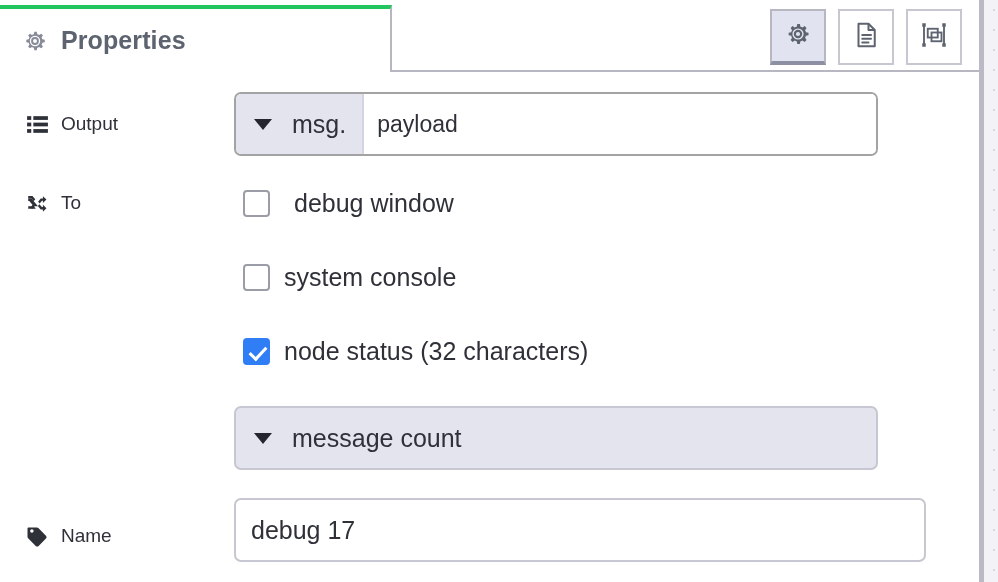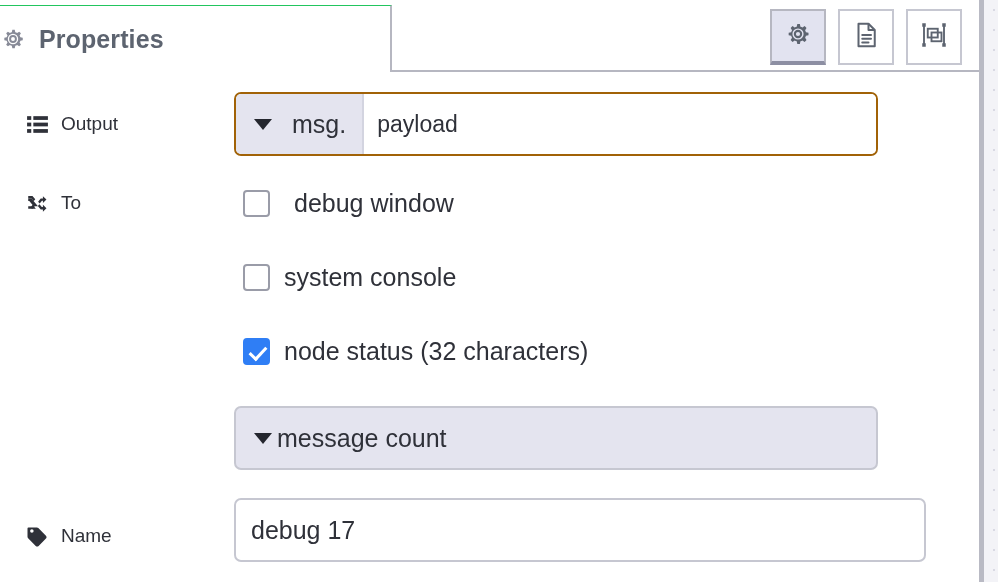--- a/index.html
+++ b/index.html
@@ -52,24 +52,25 @@
     position: absolute;
     left: 391px; right: 0; top: 70px;
     height: 2px;
     background: #b6b7c1;
   }
   .tab {
     position: absolute;
     top: 5px; left: 0;
     width: 392px; height: 67px;
     background: #ffffff;
-    border-top: 1px solid #22c55e;
+    border-top: 4px solid #22c55e;
     border-right: 2px solid #b6b7c1;
     display: flex;
     align-items: center;
+    padding-left: 22px;
   }
   .tab .tab-icon {
     width: 26px; height: 26px;
     margin-right: 13px;
     display: flex; align-items: center; justify-content: center;
   }
   .tab .tab-label {
     font-size: 25px;
     font-weight: bold;
     color: #5d6470;
@@ -124,21 +125,21 @@
     font-size: 19px;
     color: #2f3139;
   }
 
   
   .field {
     position: absolute;
     left: 234px;
     width: 644px;
     height: 64px;
-    border: 2px solid #a16207;
+    border: 2px solid #a3a3a3;
     border-radius: 7px;
     background: #ffffff;
     display: flex;
     align-items: stretch;
     overflow: hidden;
   }
   .field .prefix {
     background: #e4e4ef;
     border-right: 2px solid #d3d4e0;
     display: flex;
@@ -170,21 +171,21 @@
     position: absolute;
     left: 234px;
     width: 644px;
     height: 64px;
     border: 2px solid #c6c7d1;
     border-radius: 7px;
     background: #e4e4ef;
     display: flex;
     align-items: center;
     padding-left: 18px;
-    gap: 5px;
+    gap: 20px;
   }
   .select-field .caret {
     width: 0; height: 0;
     border-left: 9px solid transparent;
     border-right: 9px solid transparent;
     border-top: 11px solid #24262e;
   }
   .select-field .sel-text {
     font-size: 25px;
     color: #2f3139;

